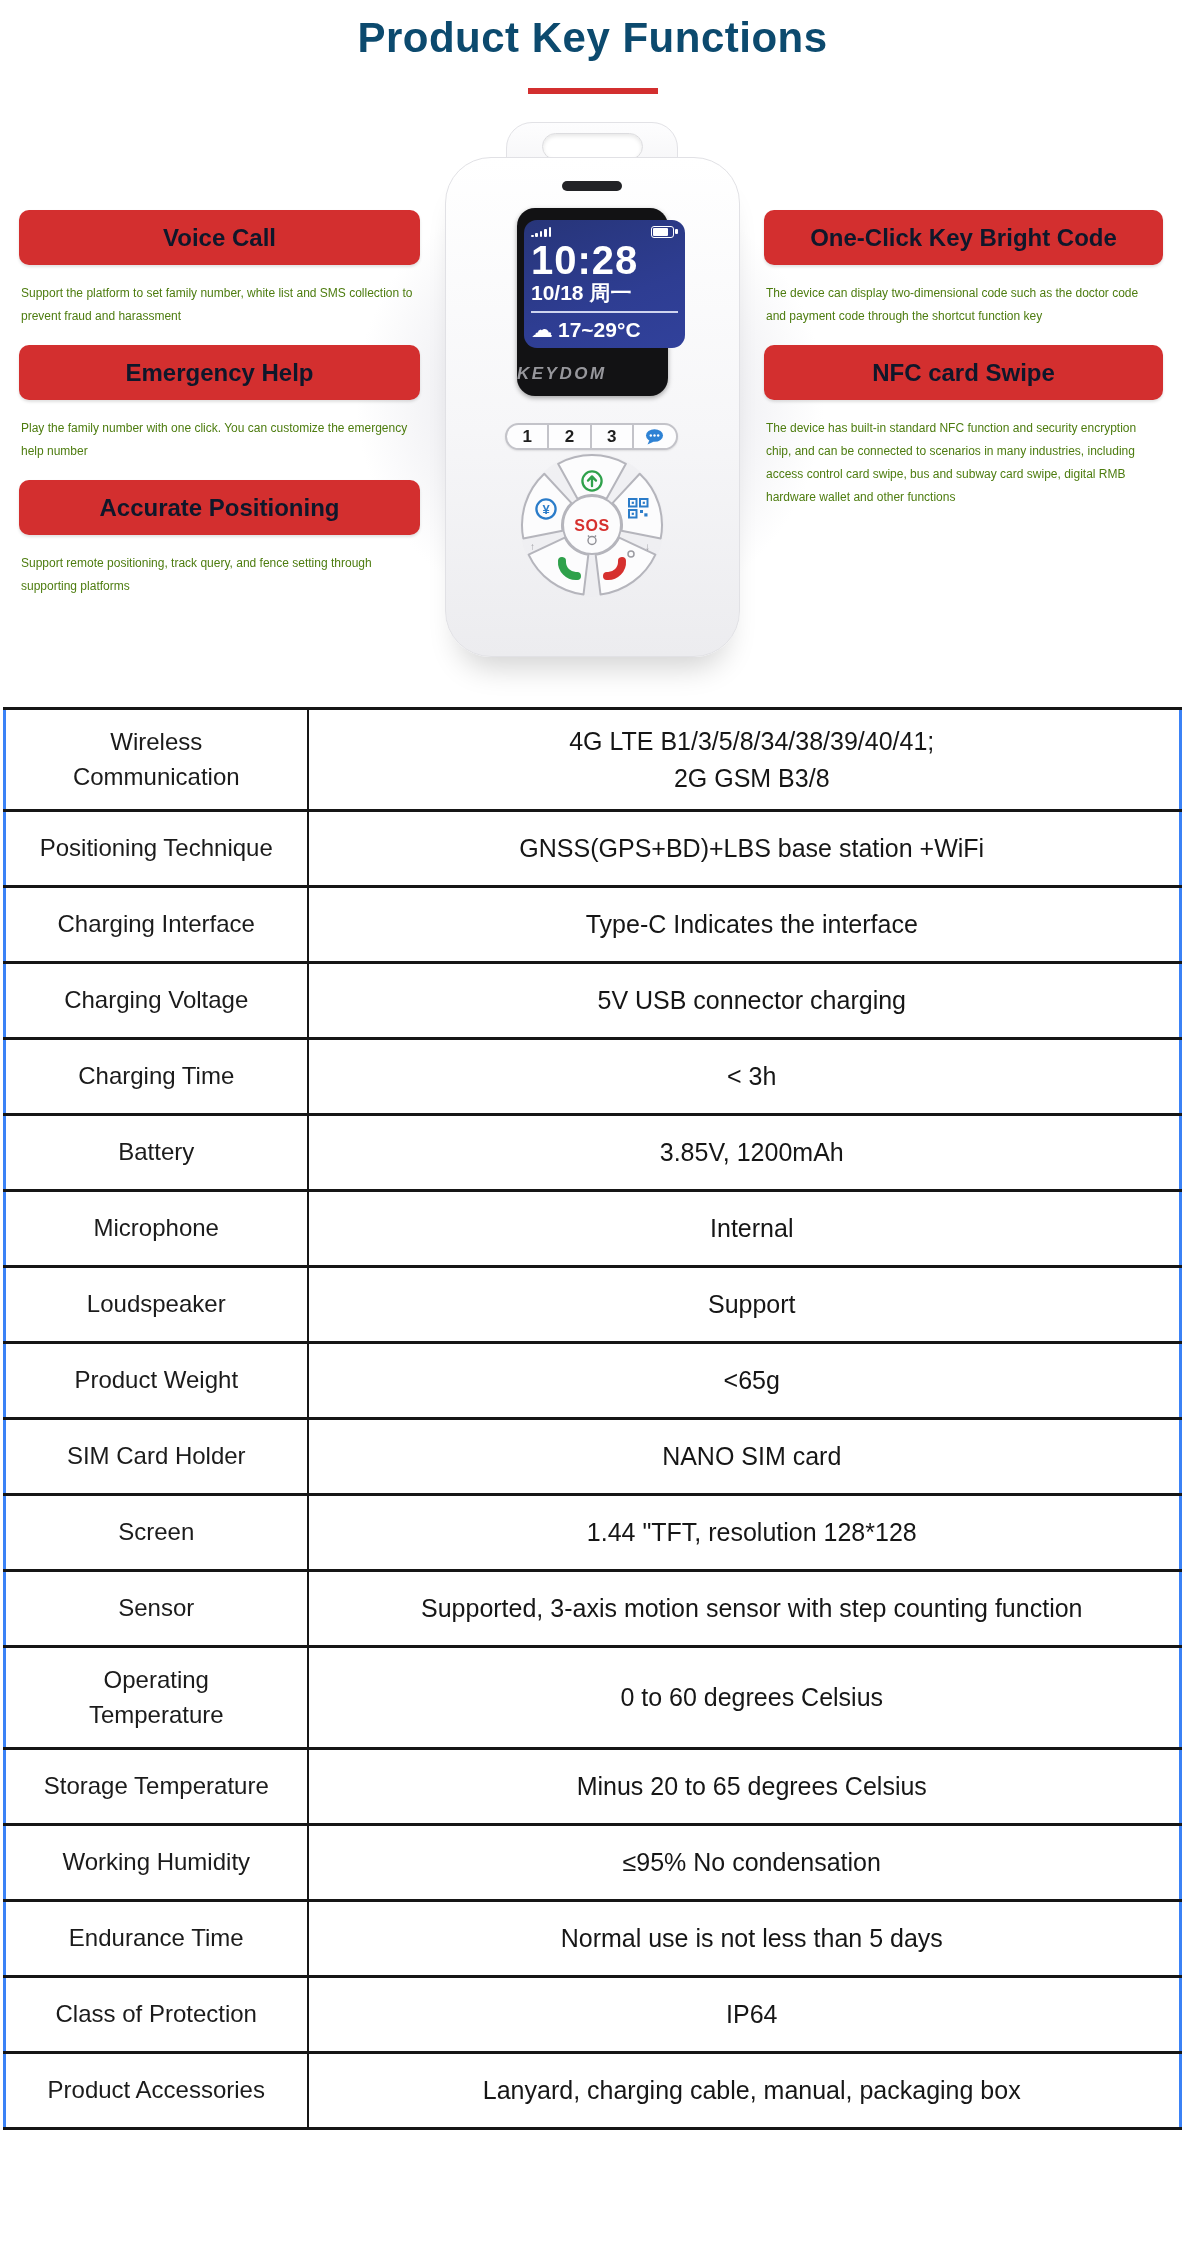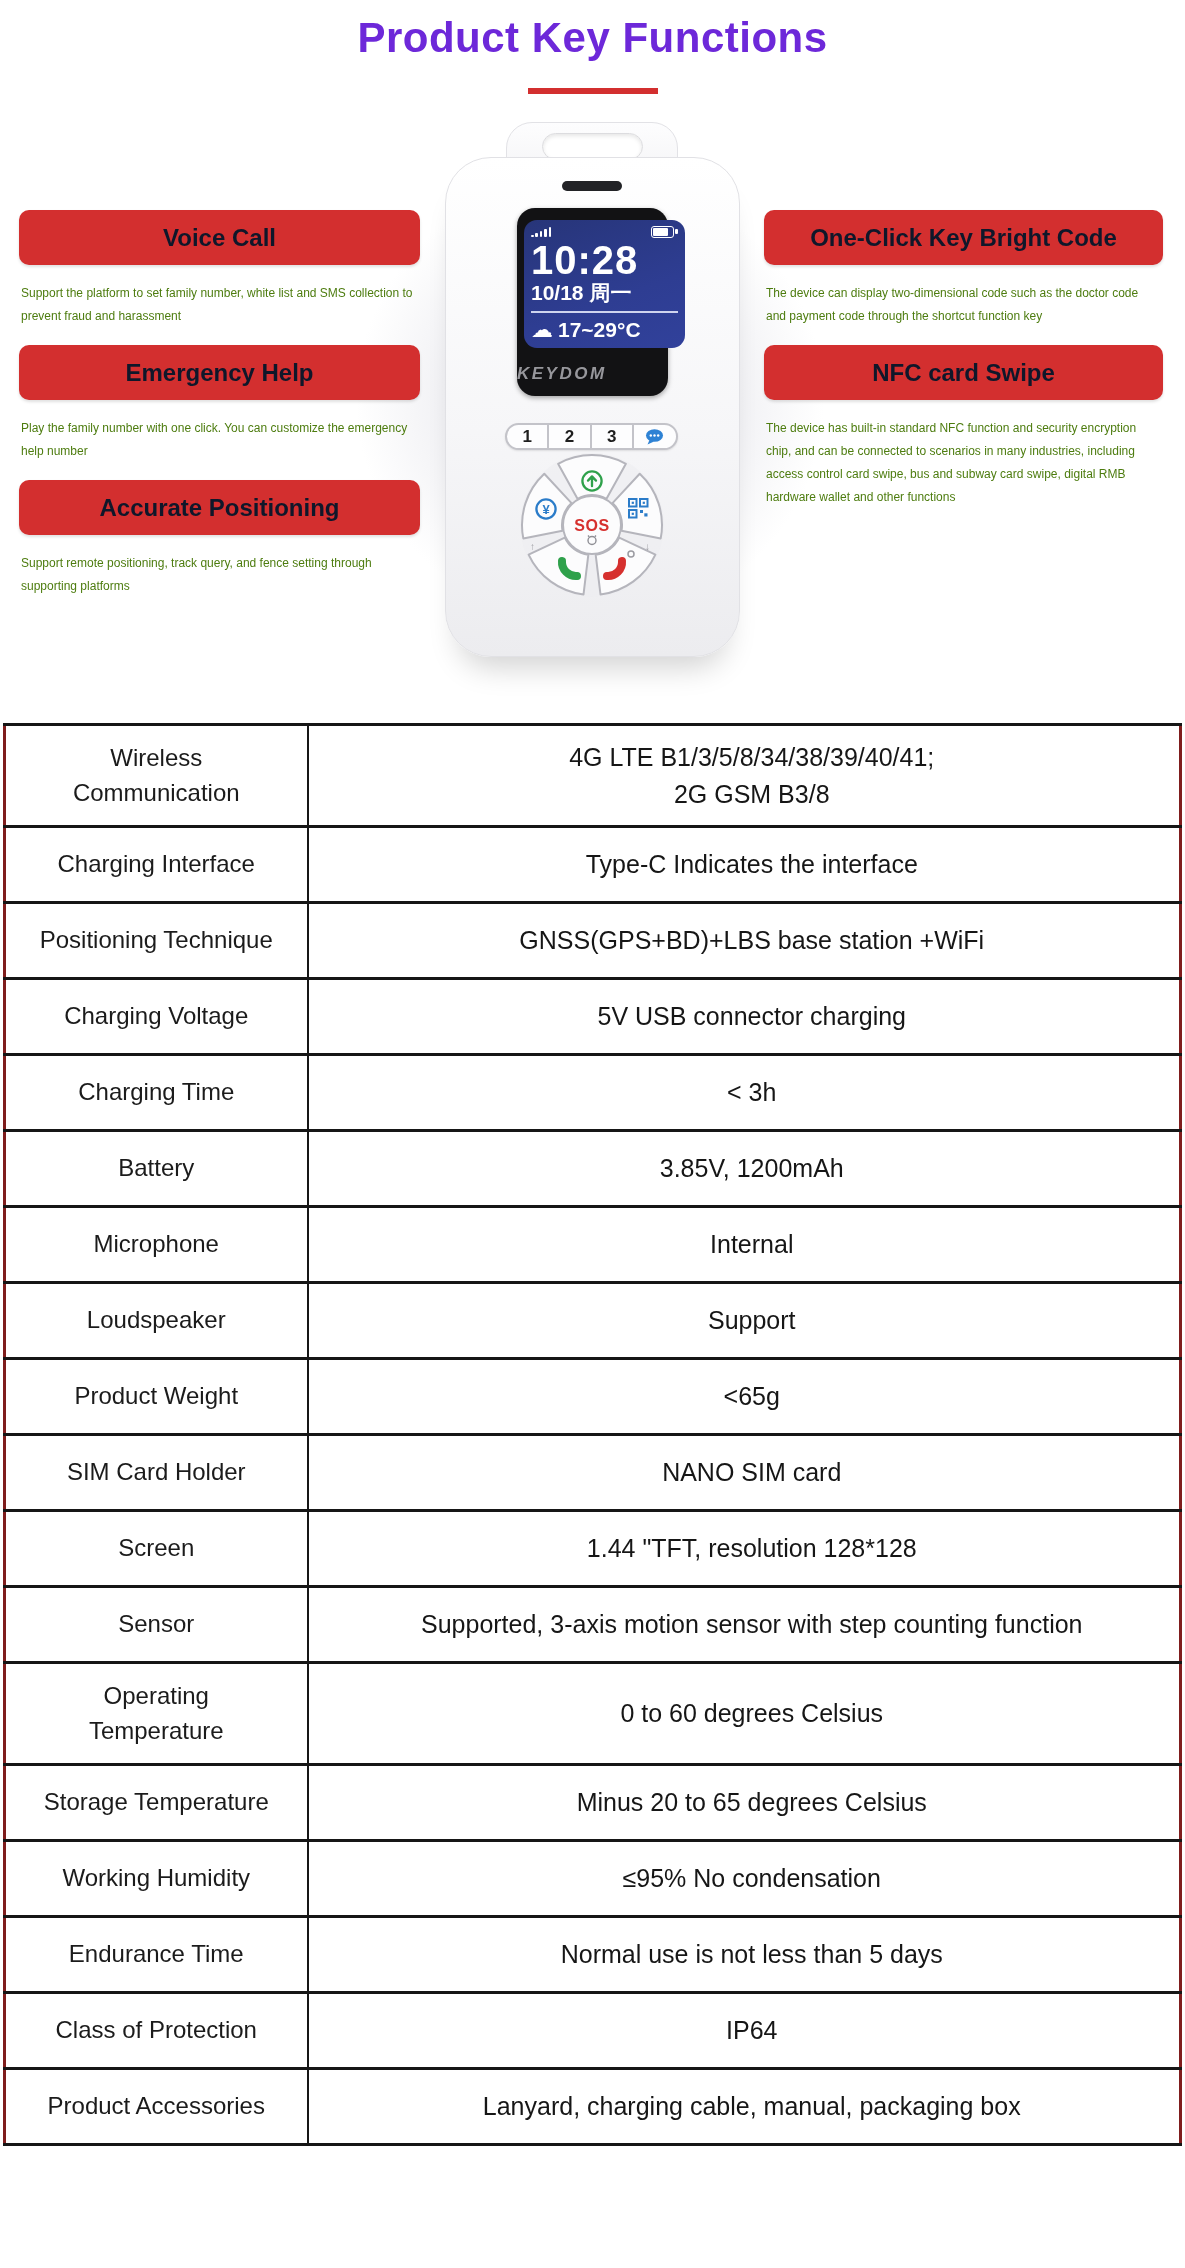--- a/index.html
+++ b/index.html
@@ -7,21 +7,21 @@
   body {
     position: relative;
     width: 1185px; height: 2268px;
     background: #ffffff;
     overflow: hidden;
     font-family: "Liberation Sans", "DejaVu Sans", sans-serif;
     color: #1c1c1c;
   }
   
   .page-header { position:absolute; top:14px; left:0; width:100%; text-align:center; }
-  .page-title { font-size:42px; font-weight:700; color:#6d28d9; letter-spacing:0.5px; }
+  .page-title { font-size:42px; font-weight:700; color:#0c4a6e; letter-spacing:0.5px; }
   .title-underline { width:130px; height:6px; background:var(--red,#d32f2f); margin:26px auto 0; }
 
   
   .hero { position:absolute; top:0; left:0; width:1185px; height:707px; }
   .halo { position:absolute; left:290px; top:110px; width:600px; height:580px; border-radius:50%;
           background: radial-gradient(closest-side, #eaeaee 0%, #f2f2f5 50%, rgba(255,255,255,0) 78%); }
   .col { position:absolute; top:210px; }
   .col.left  { left:19px;  width:401px; }
   .col.right { left:764px; width:399px; }
   .feature-btn {
@@ -73,21 +73,21 @@
   .dpad { position:absolute; left:74px; top:337px; z-index:3; }
   .wedge { fill:#fcfcfd; stroke:#b5b5bc; stroke-width:2; stroke-linejoin:round; }
 
   
   .spec-table { position:absolute; left:3px; top:707px; width:1179px;
     border-collapse:collapse; table-layout:fixed; }
   .spec-table td { border-top:3px solid #161616; border-bottom:3px solid #161616;
     border-left:2px solid #161616; border-right:2px solid #161616;
     text-align:center; vertical-align:middle; white-space:pre-line;
     padding:4px 12px; line-height:1.45; }
-  .spec-table { border:3px solid #7f1d1d;margin-top:16px; }
+  .spec-table { border:3px solid #3b82f6; }
   .spec-table td.label { width:303px; font-size:24px; color:#1b1b1b; }
   .spec-table td.value { font-size:25px; color:#161616;padding-left:28px; }
   .spec-table tr { height:76px; }
   .spec-table tr.tall { height:102px; }
 </style>
 </head>
 <body style="--red: #d32f2f;">
 
 <header class="page-header">
   <h1 class="page-title">Product Key Functions</h1>
@@ -221,26 +221,26 @@
 
 <table class="spec-table" id="spec-table">
   <tbody>
       <tr class="tall">
         <td class="label">Wireless
 Communication</td>
         <td class="value">4G LTE B1/3/5/8/34/38/39/40/41;
 2G GSM B3/8</td>
       </tr>
       <tr>
+        <td class="label">Positioning Technique</td>
+        <td class="value">GNSS(GPS+BD)+LBS base station +WiFi</td>
+      </tr>
+      <tr>
         <td class="label">Charging Interface</td>
         <td class="value">Type-C Indicates the interface</td>
-      </tr>
-      <tr>
-        <td class="label">Positioning Technique</td>
-        <td class="value">GNSS(GPS+BD)+LBS base station +WiFi</td>
       </tr>
       <tr>
         <td class="label">Charging Voltage</td>
         <td class="value">5V USB connector charging</td>
       </tr>
       <tr>
         <td class="label">Charging Time</td>
         <td class="value">&lt; 3h</td>
       </tr>
       <tr>

